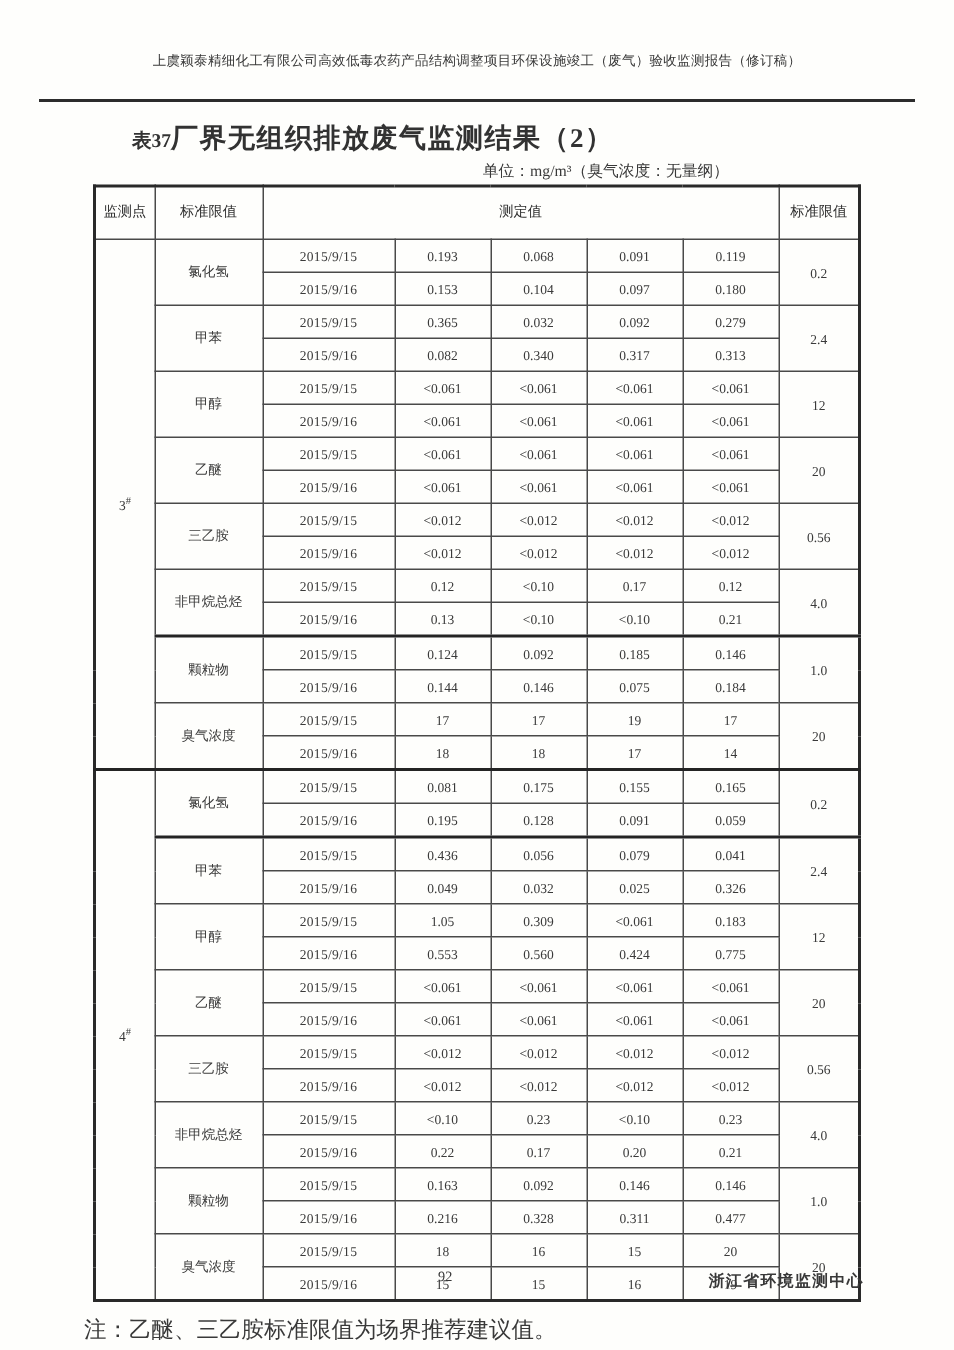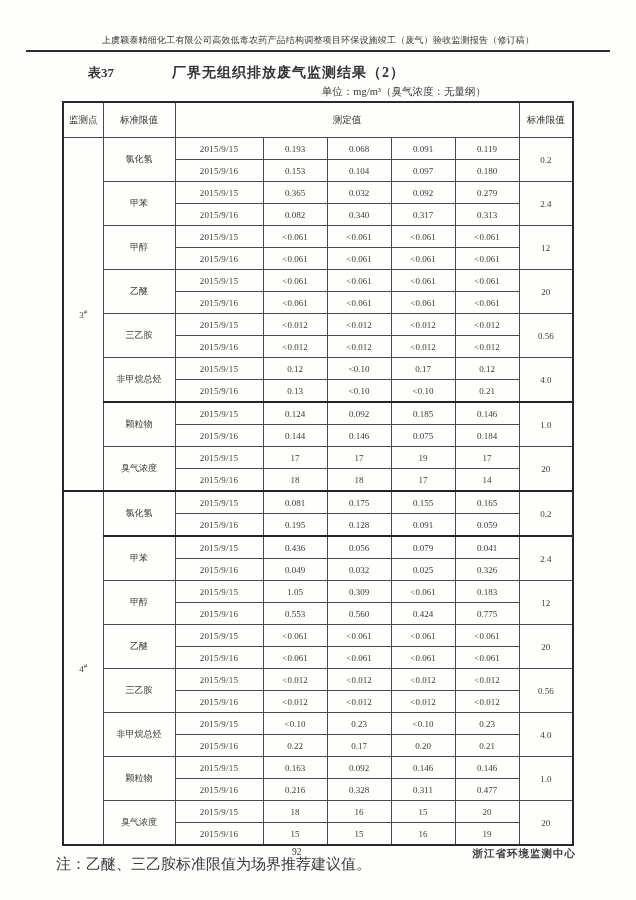--- a/index.html
+++ b/index.html
@@ -8,36 +8,35 @@
     width:636px;height:900px;
     background:#fcfcfa;
     font-family:"Liberation Serif","DejaVu Serif",serif;
     color:#343434;
     overflow:hidden;
     filter:blur(0.3px) contrast(1.02);
     box-sizing:border-box;
   }
   .top-header{
     margin:34px 26px 0 26px;
-    padding-bottom:3px;
+    padding-bottom:19px;
     border-bottom:2px solid #2e2e2e;
     font-size:9px;
     text-align:center;
     white-space:nowrap;
     color:#3a3a3a;
     letter-spacing:0.2px;
   }
   .caption-row{
     margin:12px 0 0 88px;
     display:flex;
     align-items:baseline;
-    gap:58px;
   }
   .caption-label{font-size:13px;font-weight:bold;}
-  .caption-title{font-size:14px;font-weight:bold;letter-spacing:1px;}
+  .caption-title{font-size:18px;font-weight:bold;letter-spacing:1px;}
   .unit-line{
     margin:3px 150px 2px 0;
     text-align:right;
     font-size:10.5px;
     color:#3a3a3a;
   }
   table.report{
     margin-left:62px;
     border-collapse:collapse;
     table-layout:fixed;

